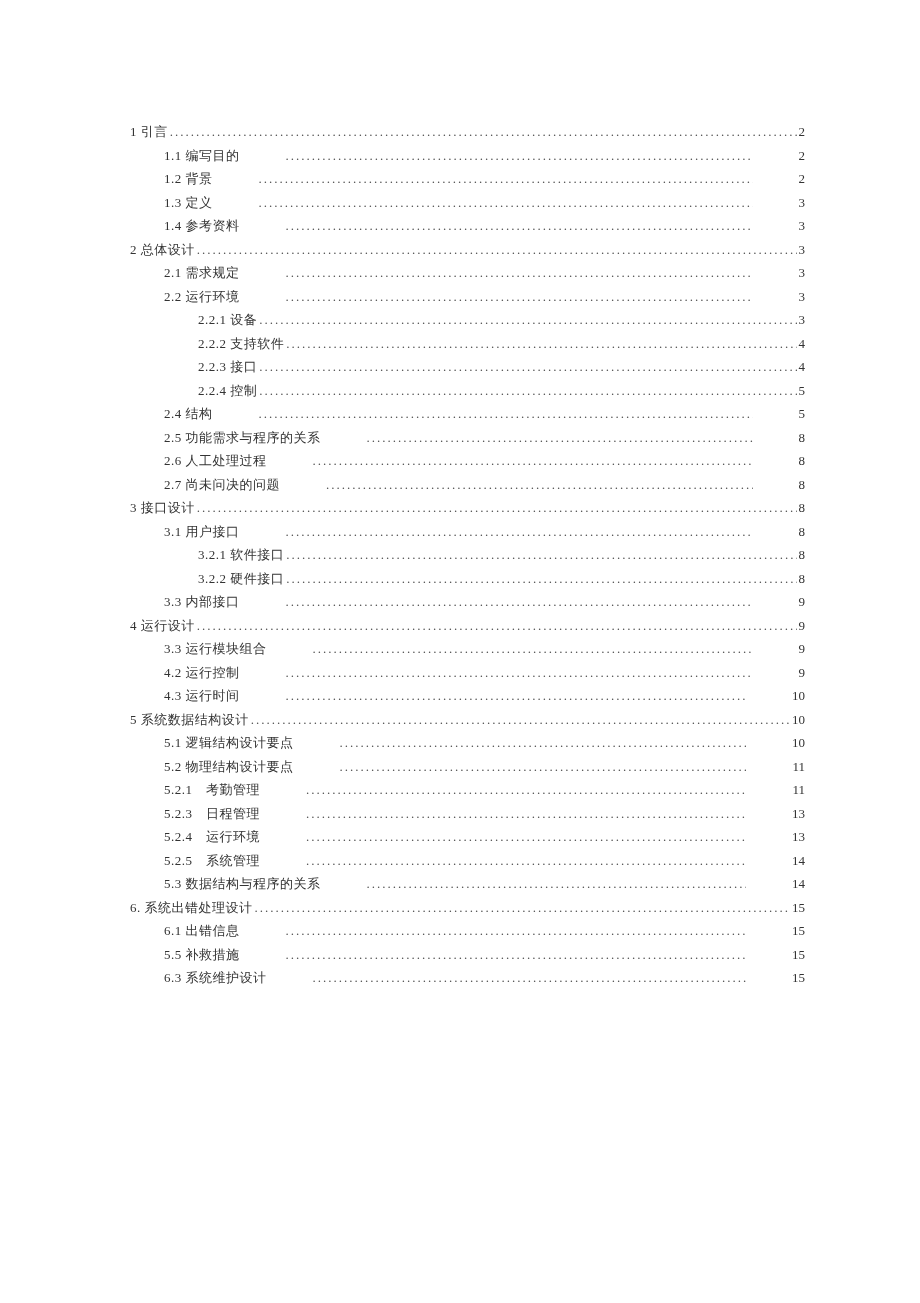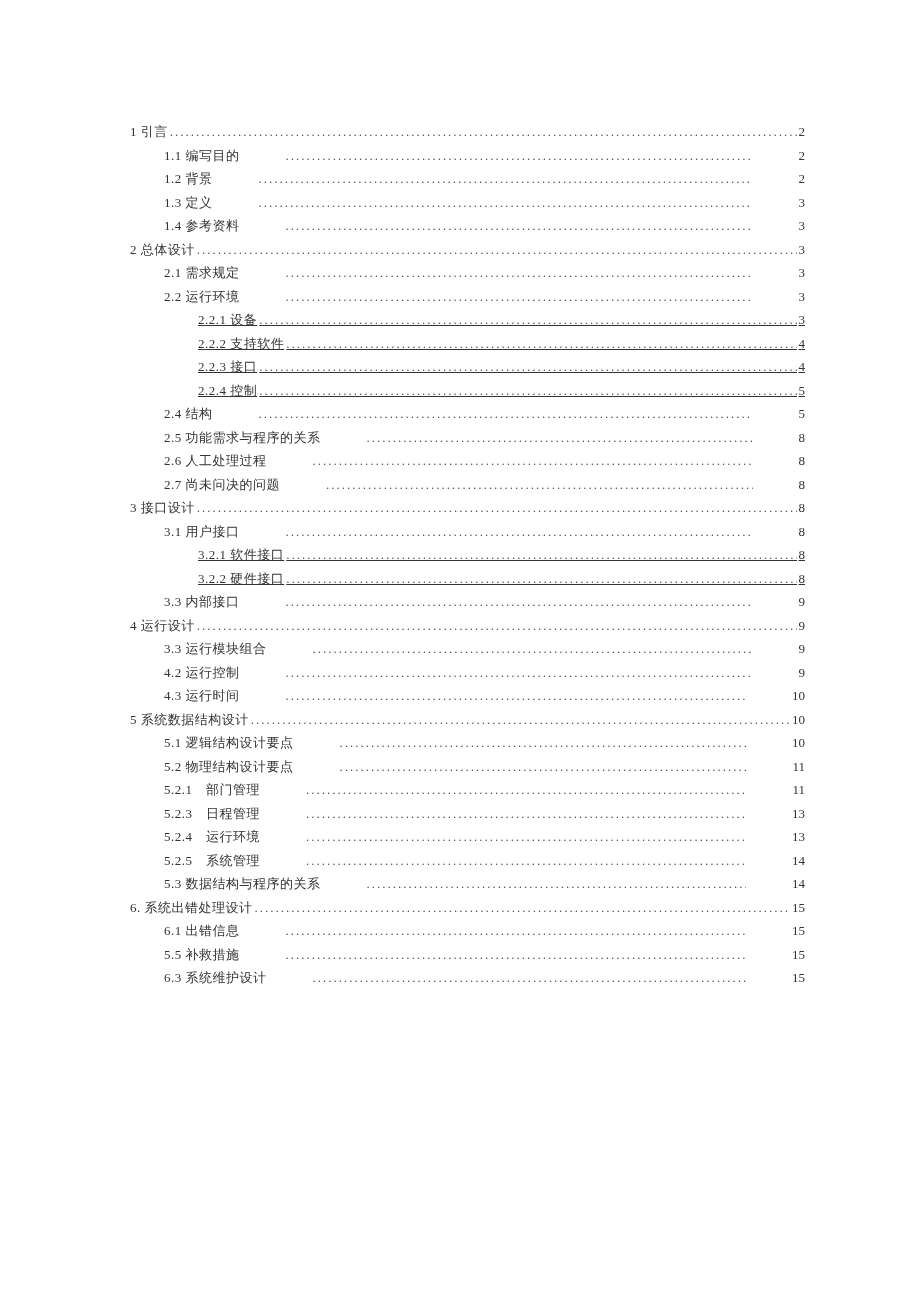--- a/index.html
+++ b/index.html
@@ -16,21 +16,21 @@
       width: 100%;
     }
     .toc-entry {
       display: flex;
       align-items: flex-start;
       line-height: 23.5px;
       white-space: nowrap;
     }
     .toc-entry.level-0 { padding-left: 0; }
     .toc-entry.level-1 { padding-left: 34px; gap: 44px; }
-    .toc-entry.level-2 { padding-left: 68px; text-decoration: underline; }
+    .toc-entry.level-2 { padding-left: 68px; }
     .label {
       flex: 0 0 auto;
       letter-spacing: 0.5px;
     }
     .dots {
       flex: 1 1 auto;
       overflow: hidden;
       letter-spacing: 2px;
       color: #555;
       margin: 0 2px;
@@ -181,21 +181,21 @@
       <span class="label">5.1 逻辑结构设计要点 </span>
       <span class="dots"></span>
       <span class="pg">10</span>
     </div>
     <div class="toc-entry level-1">
       <span class="label">5.2 物理结构设计要点 </span>
       <span class="dots"></span>
       <span class="pg">11</span>
     </div>
     <div class="toc-entry level-1">
-      <span class="label">5.2.1　部门管理 </span>
+      <span class="label">5.2.1　考勤管理 </span>
       <span class="dots"></span>
       <span class="pg">11</span>
     </div>
     <div class="toc-entry level-1">
       <span class="label">5.2.3　日程管理 </span>
       <span class="dots"></span>
       <span class="pg">13</span>
     </div>
     <div class="toc-entry level-1">
       <span class="label">5.2.4　运行环境 </span>

